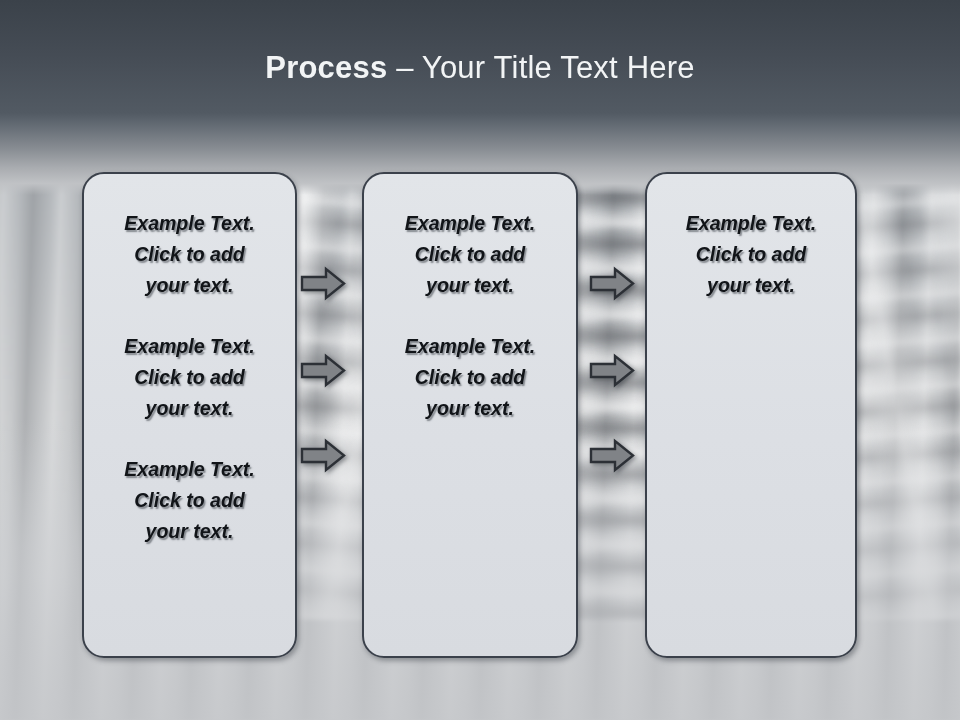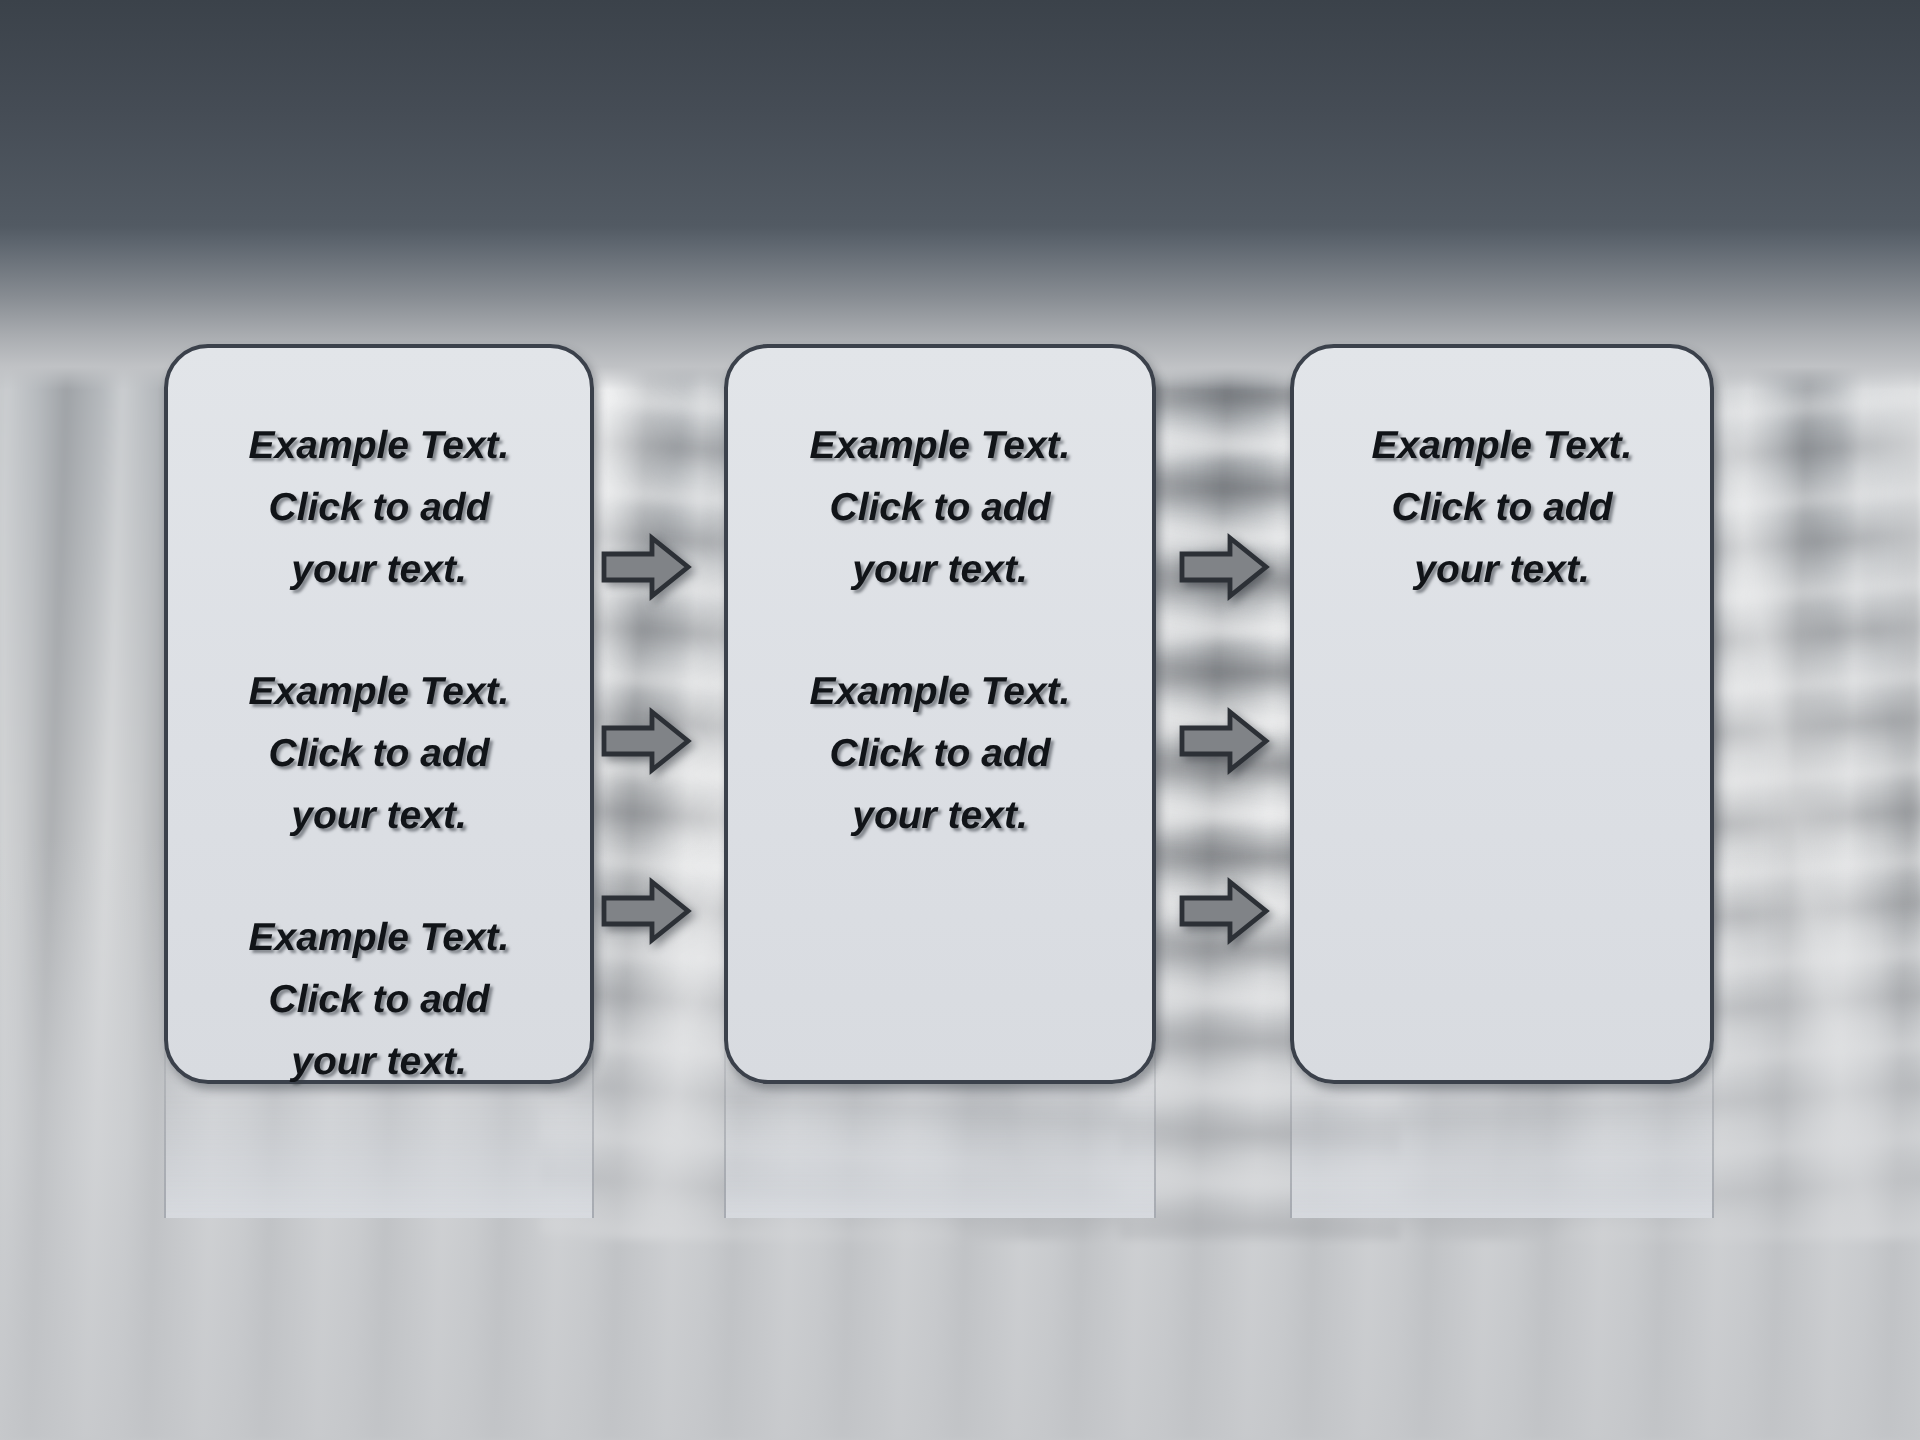--- a/index.html
+++ b/index.html
@@ -101,21 +101,21 @@
     letter-spacing: 0.2px;
     white-space: nowrap;
   }
   .slide-title .strong { font-weight: bold; }
   .slide-title .light  { font-weight: normal; }
 
   
   .box {
     position: absolute;
     top: 172px;
-    height: 370px;
+    height: 486px;
     box-sizing: border-box;
     border: 2.5px solid #3b414b;
     border-radius: 22px;
     background: linear-gradient(180deg, #e2e5e9 0%, #dcdfe4 55%, #d8dbe0 100%);
     box-shadow: 2px 3px 5px rgba(40,44,52,0.38);
   }
   .box-1 { left: 82px;  width: 215px; }
   .box-2 { left: 362px; width: 216px; }
   .box-3 { left: 645px; width: 212px; }
 
@@ -175,20 +175,23 @@
 <div id="slide">
 
   <div class="photo-layer">
     <div class="photo-base"></div>
     <div class="photo-streaks"></div>
     <div class="photo-streaks b"></div>
     <div class="photo-vignette"></div>
   </div>
 
   <div class="header-band"></div>
+  <div class="slide-title">
+    <span class="strong">Process</span><span class="light"> – Your Title Text Here</span>
+  </div>
 
   <div class="reflection r1"></div>
   <div class="reflection r2"></div>
   <div class="reflection r3"></div>
 
   <div class="box box-1">
     <div class="box-text">
       <p class="para">Example Text.
 Click  to add
 your text.</p>

